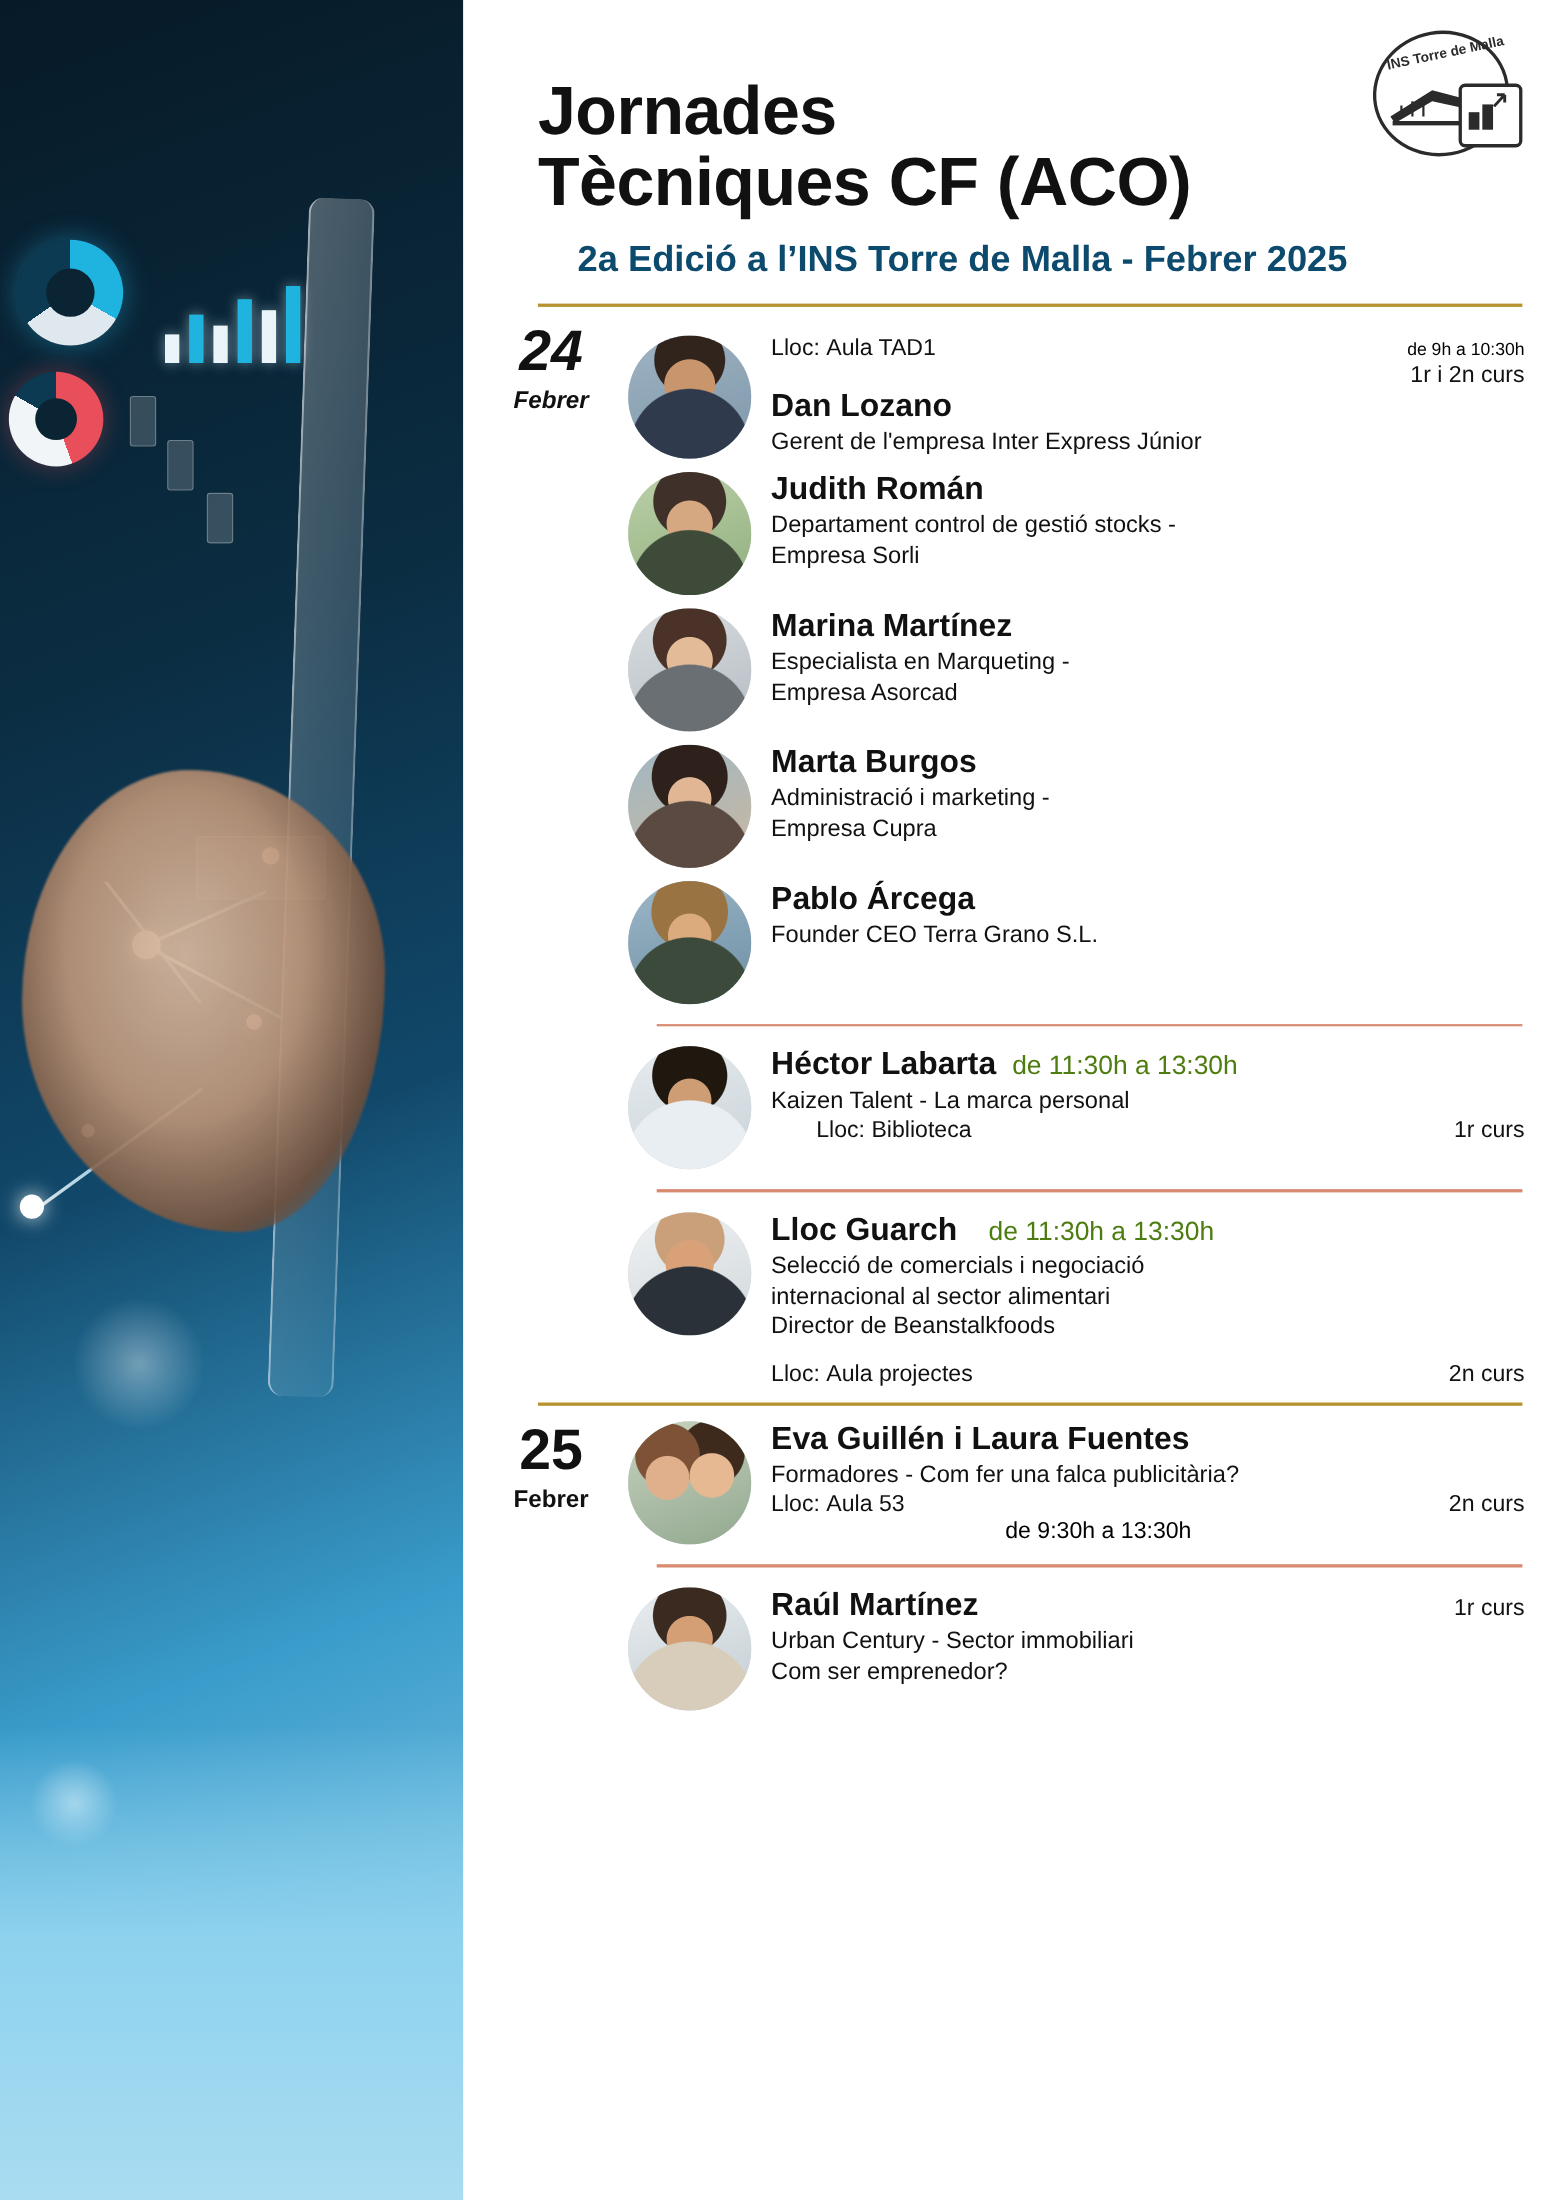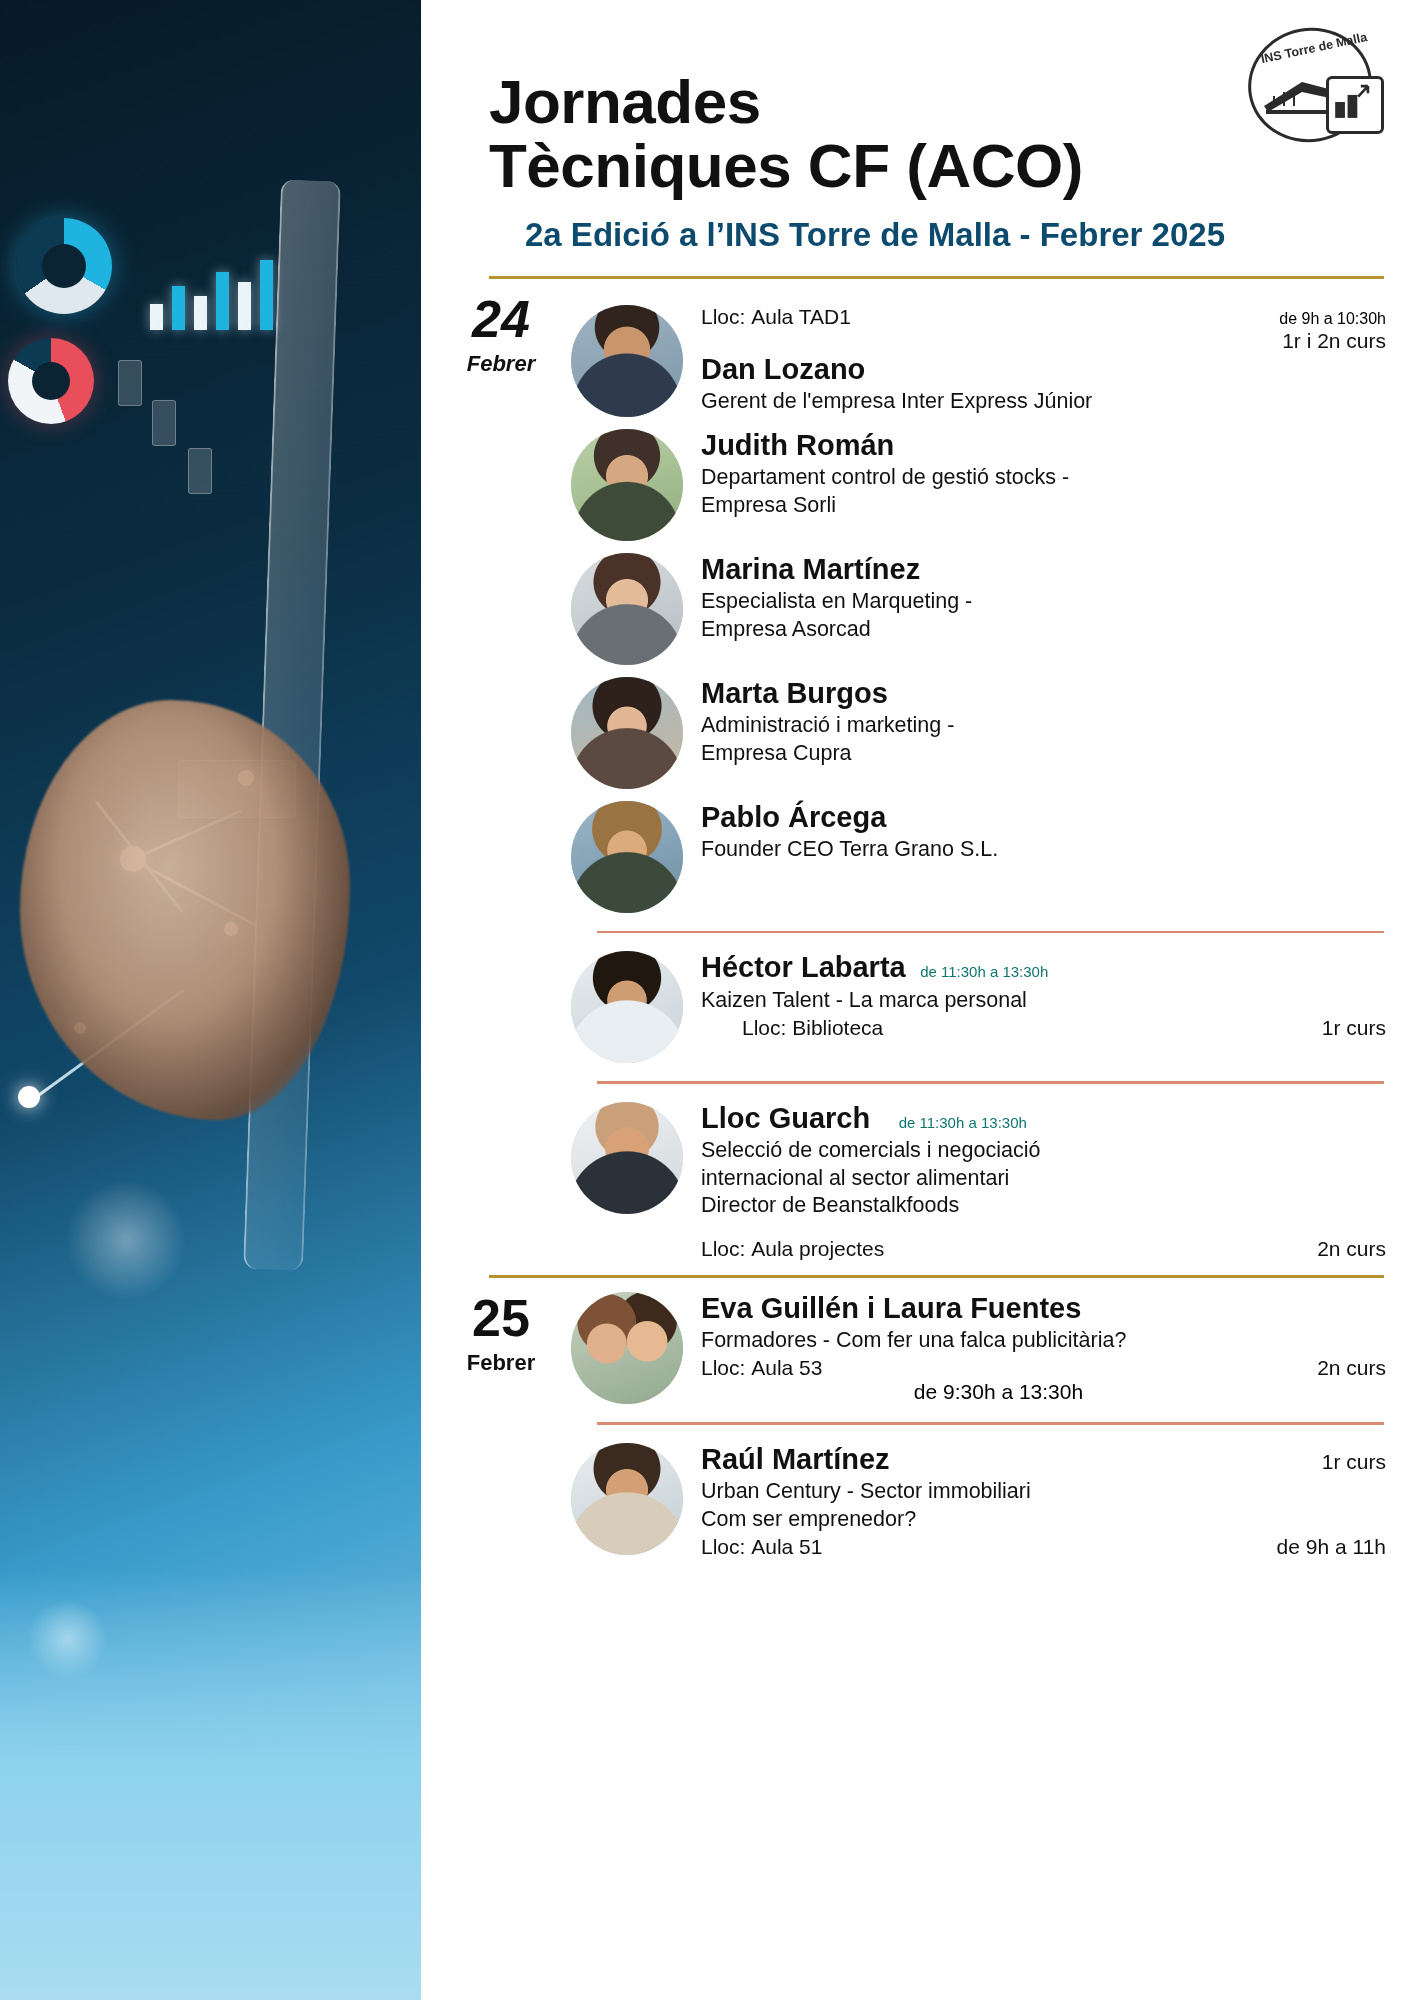--- a/index.html
+++ b/index.html
@@ -219,22 +219,22 @@
     color: #111;
     line-height: 1.28;
     white-space: pre-line;
     margin-top: 2px;
   }
   .sp-place {
     font-size: 21px;
     color: #111;
   }
   .inline-time {
-    font-size: 15px;
-    color: #0f766e;
+    font-size: 24px;
+    color: #4d7c0f;
     margin-left: 10px;
   }
   .centered-time {
     text-align: center;
     font-size: 21px;
     color: #000000;
     padding-right: 90px;
   }
   .row-line { display:flex; justify-content:space-between; align-items:baseline; }
 </style>
@@ -487,23 +487,17 @@
             radial-gradient(circle at 50% 23%, #3a2a20 0 32%, rgba(0,0,0,0) 33%),
             linear-gradient(160deg,#e9eef1,#c3ccd2);"></div>
       </div>
       <div class="speaker-body">
         <div class="row-line">
           <span class="sp-name">Raúl Martínez</span>
           <span class="sp-place">1r curs</span>
         </div>
         <div class="sp-desc">Urban Century - Sector immobiliari
 Com ser emprenedor?</div>
-        <div class="row-line" style="margin-top:2px;">
-          <span class="sp-place">
-            <span>Lloc:</span>&nbsp;<span>Aula 51</span>
-          </span>
-          <span class="sp-place">de 9h a 11h</span>
-        </div>
       </div>
     </div>
   </div>
 
 </div>
 
 </body></html>

